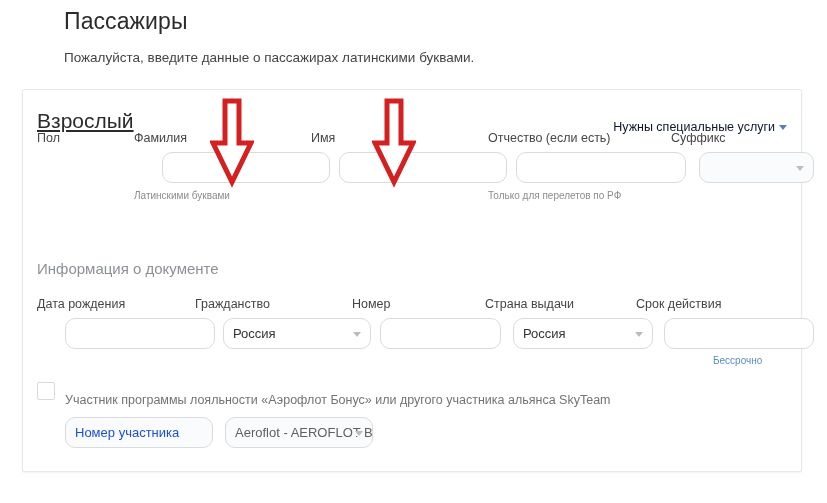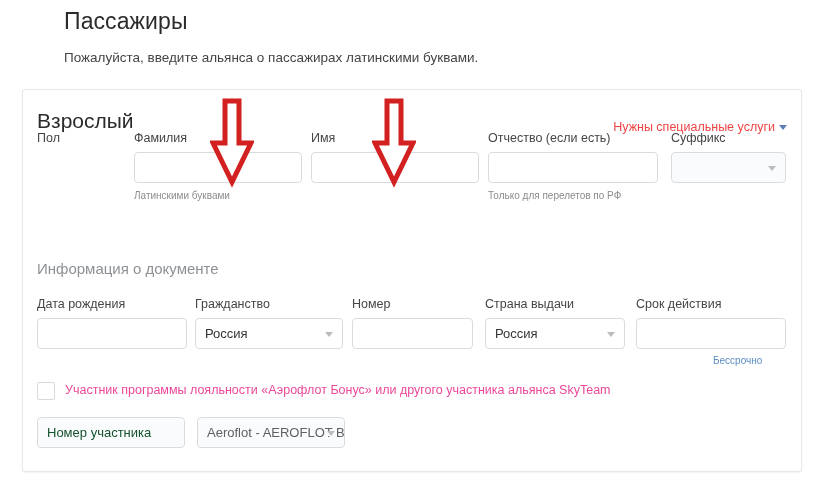--- a/index.html
+++ b/index.html
@@ -29,25 +29,25 @@
     position:absolute;left:22px;top:89px;
     width:780px;height:383px;
     background:#fff;
     border:1px solid #e6e8ea;
     border-radius:2px;
     box-shadow:0 1px 2px rgba(0,0,0,.05);
     box-sizing:border-box;
   }
   .card-title{
     position:absolute;left:14px;top:19px;
-    font-size:21px;font-weight:400;color:#2b2b2b;
+    font-size:21px;font-weight:400;color:#2b2b2b;text-decoration:underline;
   }
   .special-link{
     position:absolute;right:14px;top:30px;
-    font-size:12.5px;color:#ef4444;
+    font-size:12.5px;color:#0f172a;
     cursor:pointer;white-space:nowrap;
   }
   .special-link .caret{
     display:inline-block;margin-left:4px;
     border-left:4px solid transparent;
     border-right:4px solid transparent;
     border-top:5px solid #5b7fb5;
     vertical-align:middle;
   }
 
@@ -61,31 +61,32 @@
     position:absolute;
     font-size:10px;color:#8c8c8c;
     white-space:nowrap;
   }
   .fld-hint.link{color:#5b8cc4;cursor:pointer;}
   .inp{
     position:absolute;
     height:31px;
     background:#fff;
     border:1px solid #d8dcdf;
-    border-radius:4px;
+    border-radius:10px;
     box-sizing:border-box;
+    margin-left:28px;
   }
   .inp.filled{
     font-size:13px;color:#333;
     line-height:29px;
     padding-left:9px;
     overflow:hidden;white-space:nowrap;
   }
   .inp.muted{background:#fafbfc;}
-  .inp .ph{color:#14532d;text-align:center;}
+  .inp .ph{color:#1d4ed8;text-align:center;}
   .sel-caret{
     position:absolute;right:9px;top:13px;
     width:0;height:0;
     border-left:4.5px solid transparent;
     border-right:4.5px solid transparent;
     border-top:5px solid #b9bdc0;
   }
 
   
   .gender-wrap{position:absolute;left:14px;top:62px;}
@@ -110,34 +111,34 @@
 
   
   .cb-box{
     position:absolute;left:14px;top:292px;
     width:18px;height:18px;
     border:1px solid #d6dade;
     border-radius:2px;background:#fff;
     box-sizing:border-box;cursor:pointer;
   }
   .cb-label{
-    position:absolute;left:42px;top:293px;
-    font-size:12.5px;color:#ec4899;white-space:nowrap;
+    position:absolute;left:42px;top:303px;
+    font-size:12.5px;color:#737373;white-space:nowrap;
   }
 
   
   .arrow{position:absolute;}
 </style>
 </head>
 <body>
 
 <div class="page">
 
   <div class="page-title">Пассажиры</div>
-  <div class="page-sub">Пожалуйста, введите альянса о пассажирах латинскими буквами.</div>
+  <div class="page-sub">Пожалуйста, введите данные о пассажирах латинскими буквами.</div>
 
   <div class="card">
 
     <div class="card-title">Взрослый</div>
 
     <div class="special-link">
       <span>Нужны специальные услуги</span><span class="caret"></span>
     </div>
 
     <div class="fld-label" style="left:14px;top:41px;">Пол</div>

